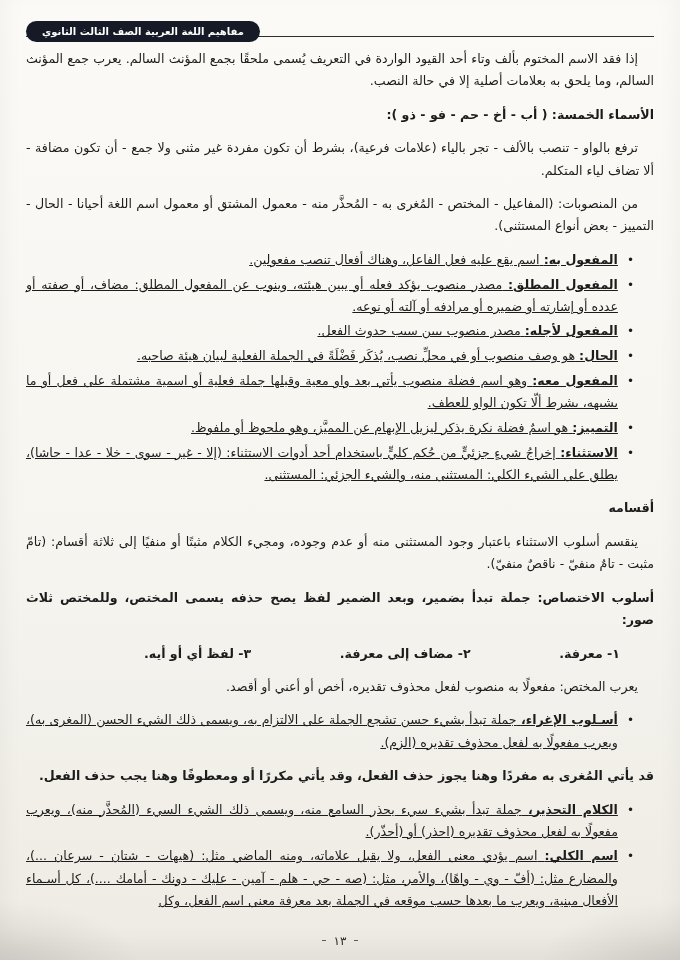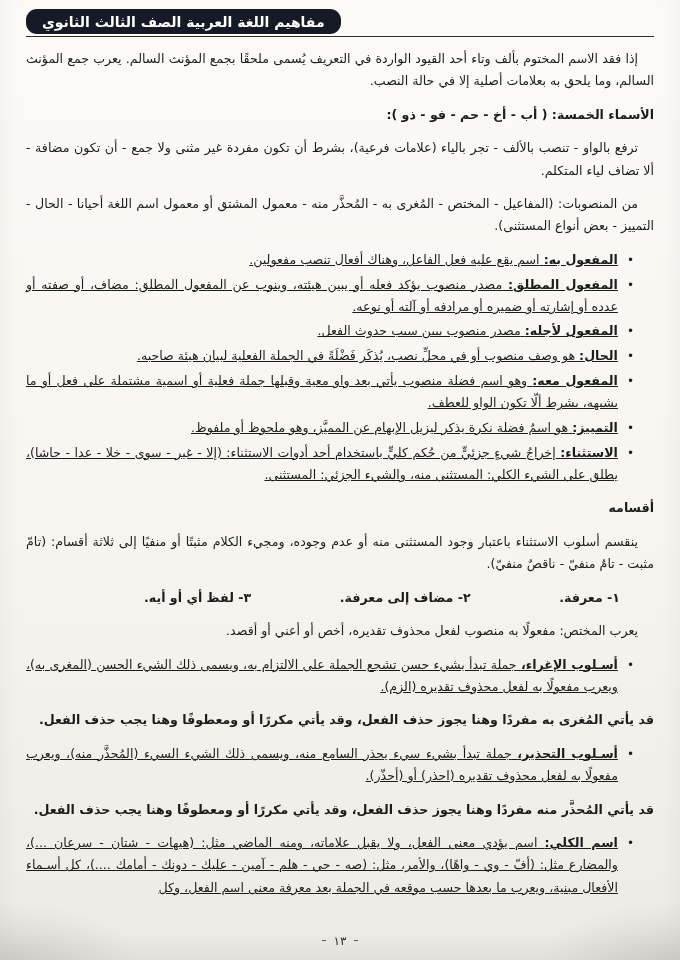--- a/index.html
+++ b/index.html
@@ -14,24 +14,24 @@
     width: 680px; height: 960px;
     background: linear-gradient(180deg, #fbfaf6 0%, #f7f5f0 55%, #eeebe4 100%);
     color: #1c1c1c;
     direction: rtl;
     padding: 10px 26px 0 26px;
     overflow: hidden;
     box-shadow: inset 0 -14px 26px rgba(0,0,0,0.05);
   }
   .badge {
     position: absolute;
-    top: 9px; left: 26px;
+    top: 21px; left: 26px;
     background: #151a26;
     color: #ffffff;
-    font-size: 14px;
+    font-size: 10px;
     font-weight: bold;
     line-height: 1;
     padding: 6px 16px 5px 16px;
     border-radius: 11px;
     letter-spacing: 0;
     white-space: nowrap;
   }
   .rule {
     margin: 26px 0 8px 0;
     border: none;
@@ -117,20 +117,21 @@
       <div class="bullet">
         <span class="dot">•</span>
         <span class="bt"><span class="bold">الاستثناء:</span> <span>إخراجُ شيءٍ جزئيٍّ من حُكم كليٍّ باستخدام أحد أدوات الاستثناء: (إلا - غير - سوى - خلا - عدا - حاشا)، يطلق على الشيء الكلي: المستثنى منه، والشيء الجزئي: المستثنى.</span></span>
       </div>
     </div>
 
     <p class="bold">أقسامه</p>
 
     <p class="indent">ينقسم أسلوب الاستثناء باعتبار وجود المستثنى منه أو عدم وجوده، ومجيء الكلام مثبتًا أو منفيًا إلى ثلاثة أقسام: (تامّ مثبت - تامٌ منفيّ - ناقصٌ منفيّ).</p>
 
+    <p class="bold">أسلوب الاختصاص: جملة تبدأ بضمير، وبعد الضمير لفظ يصح حذفه يسمى المختص، وللمختص ثلاث صور:</p>
 
     <div class="forms-row">
       <span>١- معرفة.</span>
       <span>٢- مضاف إلى معرفة.</span>
       <span>٣- لفظ أي أو أيه.</span>
     </div>
 
     <p class="indent">يعرب المختص: مفعولًا به منصوب لفعل محذوف تقديره، أخص أو أعني أو أقصد.</p>
 
     <div class="bullets">
@@ -138,25 +139,24 @@
         <span class="dot">•</span>
         <span class="bt"><span class="bold">أسـلوب الإغراء،</span> <span>جملة تبدأ بشيء حسن تشجع الجملة على الالتزام به، ويسمى ذلك الشيء الحسن (المغرى به)، ويعرب مفعولًا به لفعل محذوف تقديره (الزم).</span></span>
       </div>
     </div>
 
     <p class="bold">قد يأتي المُغرى به مفردًا وهنا يجوز حذف الفعل، وقد يأتي مكررًا أو ومعطوفًا وهنا يجب حذف الفعل.</p>
 
     <div class="bullets">
       <div class="bullet">
         <span class="dot">•</span>
-        <span class="bt"><span class="bold">أسـلوب التحذير،</span> <span>جملة تبدأ بشيء سيء يحذر السامع منه، ويسمى ذلك الشيء السيء (المُحذَّر منه)، ويعرب مفعولًا به لفعل محذوف تقديره (احذر) أو (أحذّر).</span></span>
+        <span class="bt"><span class="bold">الكلام التحذير،</span> <span>جملة تبدأ بشيء سيء يحذر السامع منه، ويسمى ذلك الشيء السيء (المُحذَّر منه)، ويعرب مفعولًا به لفعل محذوف تقديره (احذر) أو (أحذّر).</span></span>
       </div>
     </div>
 
-    <p class="bold">قد يأتي المُحذَّر منه مفردًا وهنا يجوز حذف الفعل، وقد يأتي مكررًا أو ومعطوفًا وهنا يجب حذف الفعل.</p>
 
     <div class="bullets">
       <div class="bullet">
         <span class="dot">•</span>
         <span class="bt"><span class="bold">اسم الكلي:</span> <span>اسم يؤدي معنى الفعل، ولا يقبل علاماته، ومنه الماضي مثل: (هيهات - شتان - سرعان ...)، والمضارع مثل: (أفّ - وي - واهًا)، والأمر، مثل: (صه - حي - هلم - آمين - عليك - دونك - أمامك ....)، كل أسـماء الأفعال مبنية، ويعرب ما بعدها حسب موقعه في الجملة بعد معرفة معنى اسم الفعل، وكل</span></span>
       </div>
     </div>
 
   </div>
 

